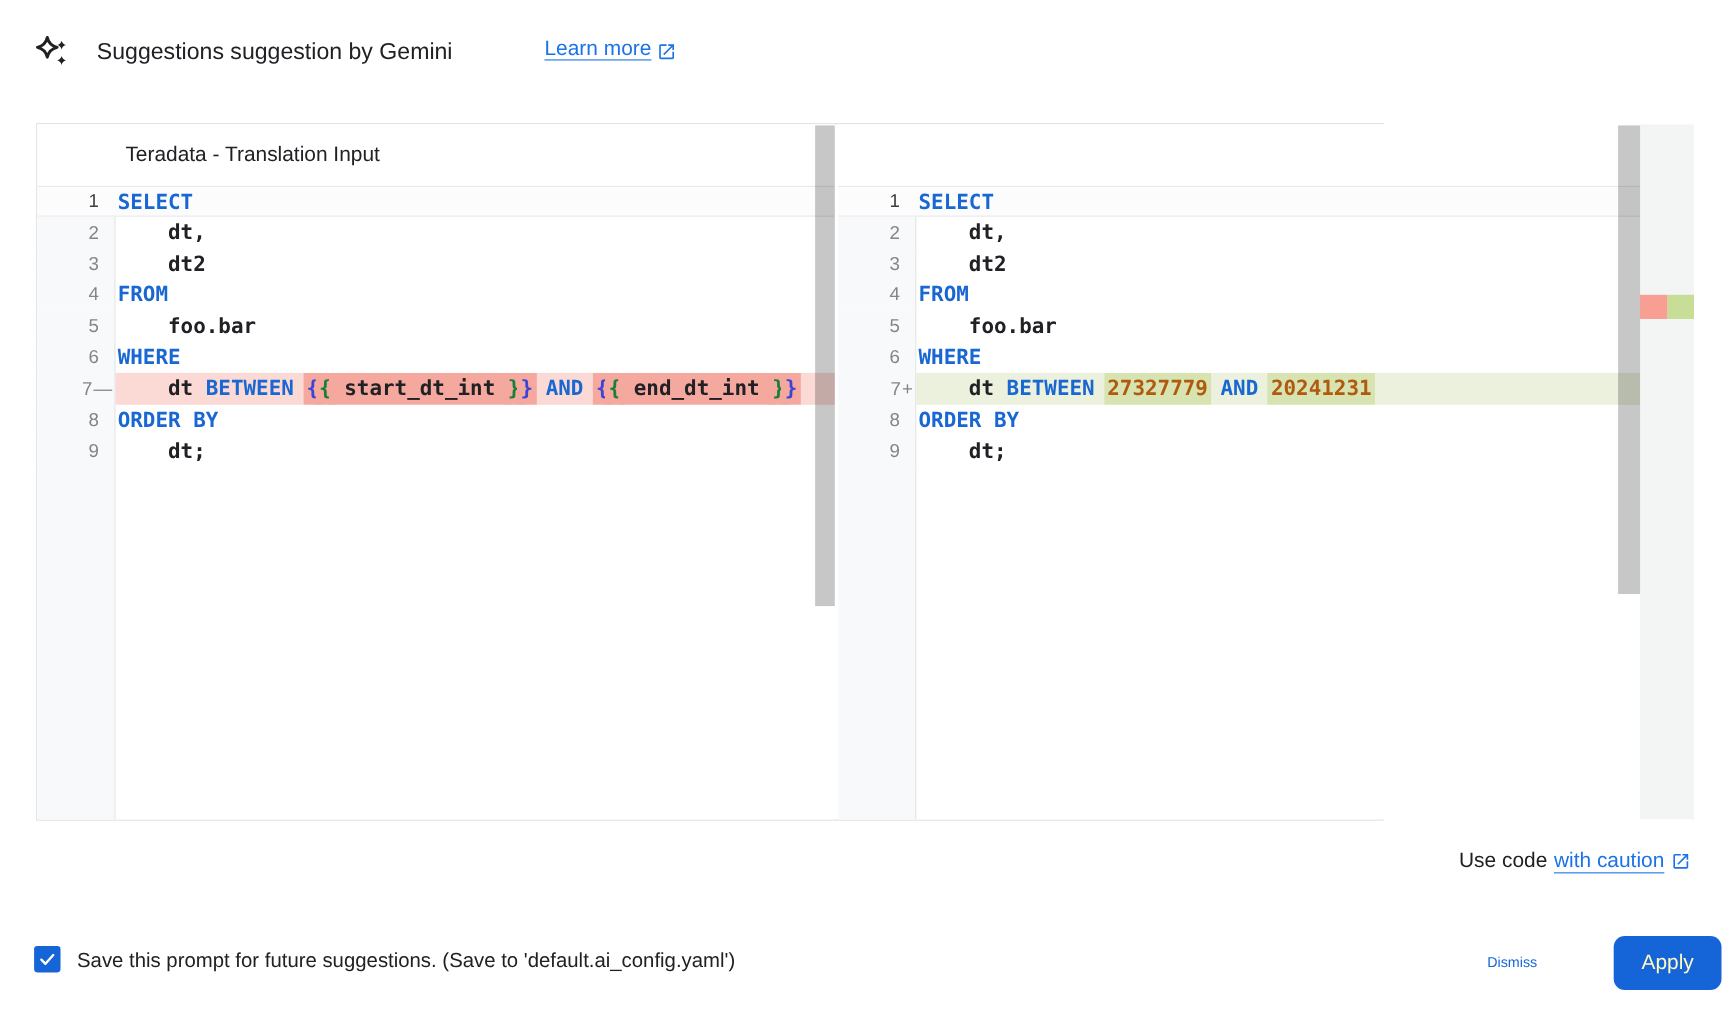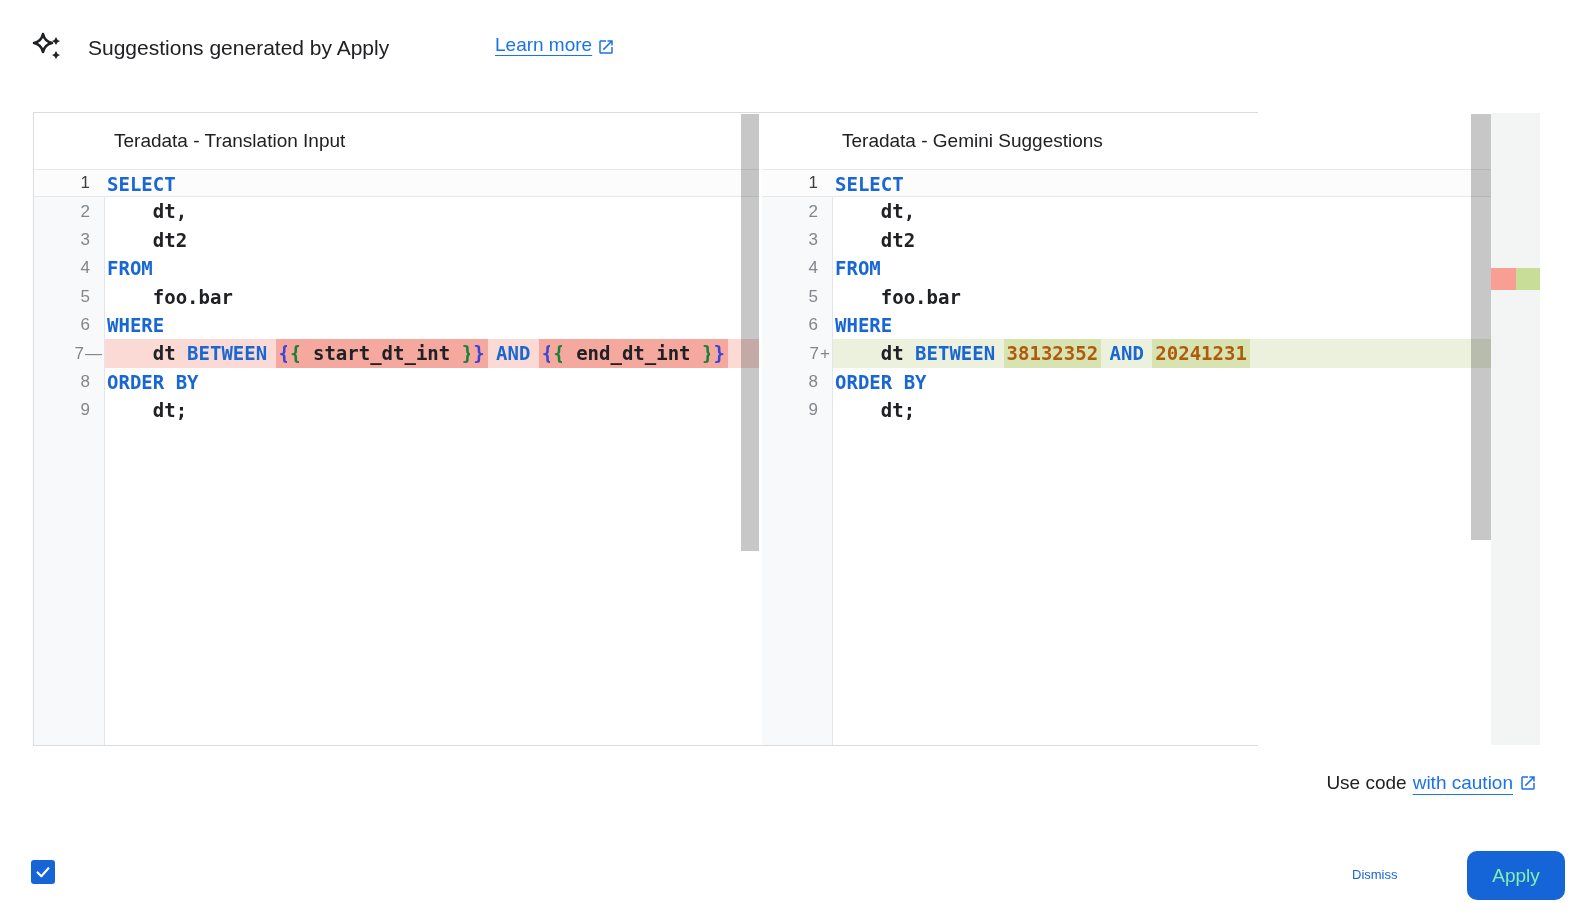--- a/index.html
+++ b/index.html
@@ -80,36 +80,36 @@
             font-size:19px;color:#202124;}
   .use-code .caution{color:var(--color-link);text-decoration:underline;text-underline-offset:5px;cursor:pointer;}
 
   
   .checkbox{position:absolute;left:31px;top:860px;width:24px;height:24px;border-radius:3px;
             background:var(--color-button);display:flex;align-items:center;justify-content:center;cursor:pointer;}
   .save-label{position:absolute;left:70px;top:860px;font-size:18.5px;line-height:25px;color:#202124;}
   .dismiss-btn{position:absolute;left:1340px;top:850px;height:49px;line-height:49px;padding:0 12px;
                color:var(--color-button);font-size:13px;font-weight:500;cursor:pointer;border-radius:6px;}
   .apply-btn{position:absolute;left:1467px;top:851px;width:98px;height:49px;border-radius:10px;
-             background:var(--color-button);color:#86efac;font-size:19px;font-weight:500;
+             background:var(--color-button);color:#fef9c3;font-size:19px;font-weight:500;
              display:flex;align-items:center;justify-content:center;cursor:pointer;border:none;}
 </style>
 </head>
 <body>
 
 <div class="app">
 
   <span class="hdr-icon">
     <svg viewBox="0 0 32 32" fill="none">
       <path d="M12 3 Q13.6 10.4 21 12 Q13.6 13.6 12 21 Q10.4 13.6 3 12 Q10.4 10.4 12 3 Z" stroke="#202124" stroke-width="2.6" stroke-linejoin="round" fill="none"></path>
       <path d="M25 6 Q25.8 9.2 29 10 Q25.8 10.8 25 14 Q24.2 10.8 21 10 Q24.2 9.2 25 6 Z" fill="#202124"></path>
       <path d="M25 20 Q25.8 23.2 29 24 Q25.8 24.8 25 28 Q24.2 24.8 21 24 Q24.2 23.2 25 20 Z" fill="#202124"></path>
     </svg>
   </span>
-  <div class="hdr-title">Suggestions generated by Apply</div>
+  <div class="hdr-title">Suggestions suggestion by Gemini</div>
   <a class="learn-more">
     <span class="lbl">Learn more</span>
     <span class="ext-icon">
       <svg viewBox="0 0 24 24" fill="currentColor">
           <path d="M19 19H5V5h7V3H5c-1.11 0-2 .9-2 2v14c0 1.1.89 2 2 2h14c1.1 0 2-.9 2-2v-7h-2v7zM14 3v2h3.59l-9.83 9.83 1.41 1.41L19 6.41V10h2V3h-7z"></path>
         </svg>
     </span>
   </a>
 
   <div class="diff-wrap">
@@ -174,21 +174,20 @@
           </div>
           <div class="row filler">
             <div class="gutter"></div>
             <div class="code"></div>
           </div>
         </div>
       <div class="vscroll"></div>
     </section>
 
     <section class="pane pane-right">
-      <div class="pane-title">Teradata - Gemini Suggestions</div>
       <div class="rows">
           <div class="row active">
             <div class="gutter">
               <span class="num">1</span>
             </div>
             <div class="code"><span class="tok-kw">SELECT</span></div>
           </div>
           <div class="row">
             <div class="gutter">
               <span class="num">2</span>
@@ -217,21 +216,21 @@
             <div class="gutter">
               <span class="num">6</span>
             </div>
             <div class="code"><span class="tok-kw">WHERE</span></div>
           </div>
           <div class="row diff-row added">
             <div class="gutter">
               <span class="num">7</span>
               <span class="suffix">+</span>
             </div>
-            <div class="code"><span class="tok-pl">    dt </span><span class="tok-kw">BETWEEN</span><span class="tok-pl"> </span><span class="tok-num hl">38132352</span><span class="tok-pl"> </span><span class="tok-kw">AND</span><span class="tok-pl"> </span><span class="tok-num hl">20241231</span></div>
+            <div class="code"><span class="tok-pl">    dt </span><span class="tok-kw">BETWEEN</span><span class="tok-pl"> </span><span class="tok-num hl">27327779</span><span class="tok-pl"> </span><span class="tok-kw">AND</span><span class="tok-pl"> </span><span class="tok-num hl">20241231</span></div>
           </div>
           <div class="row">
             <div class="gutter">
               <span class="num">8</span>
             </div>
             <div class="code"><span class="tok-kw">ORDER BY</span></div>
           </div>
           <div class="row">
             <div class="gutter">
               <span class="num">9</span>
@@ -263,16 +262,17 @@
           <path d="M19 19H5V5h7V3H5c-1.11 0-2 .9-2 2v14c0 1.1.89 2 2 2h14c1.1 0 2-.9 2-2v-7h-2v7zM14 3v2h3.59l-9.83 9.83 1.41 1.41L19 6.41V10h2V3h-7z"></path>
         </svg>
     </span>
   </div>
 
   <span class="checkbox">
     <svg viewBox="0 0 24 24" width="20" height="20" fill="none">
       <polyline points="5.5,12.5 10,17 18.5,7.5" stroke="#fff" stroke-width="2.6" stroke-linecap="round" stroke-linejoin="round"></polyline>
     </svg>
   </span>
+  <div class="save-label">Save this prompt for future suggestions. (Save to 'default.ai_config.yaml')</div>
   <div class="dismiss-btn">Dismiss</div>
   <button class="apply-btn">Apply</button>
 
 </div>
 
 </body></html>

